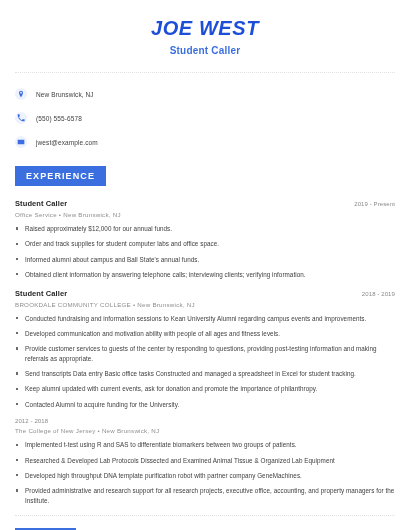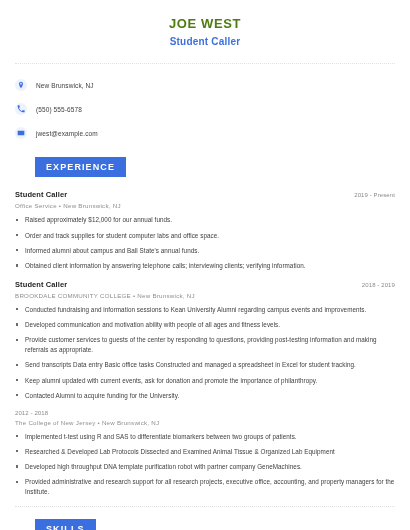--- a/index.html
+++ b/index.html
@@ -7,25 +7,26 @@
     width: 410px; height: 530px;
     background: #ffffff;
     font-family: "Liberation Sans", sans-serif;
     overflow: hidden;
   }
   .page { width: 410px; height: 530px; padding: 0 15px; position: relative; }
 
   
   .header { padding-top: 16px; text-align: center; }
   .name {
-    font-size: 13px;
+    font-size: 20px;
     font-weight: bold;
     letter-spacing: 0.6px;
-    color: #4d7c0f;
+    color: #1d4ed8;
     line-height: 1.25;
+    font-style: italic;
   }
   .job-title {
     font-size: 10px;
     font-weight: bold;
     color: #3b6fe0;
     letter-spacing: 0.2px;
     margin-top: 4px;
   }
 
   .divider {
@@ -60,21 +61,20 @@
   
   .section { margin-top: 14px; }
   .badge {
     display: inline-block;
     background: #3b6fe0;
     color: #ffffff;
     font-size: 9px;
     font-weight: bold;
     letter-spacing: 1.1px;
     padding: 5px 11px 5px 11px;
-    margin-left: 20px;
   }
 
   
   .entries { margin-top: 13px; }
   .entry { margin-bottom: 9px; }
   .entry-head {
     display: flex;
     justify-content: space-between;
     align-items: baseline;
   }

